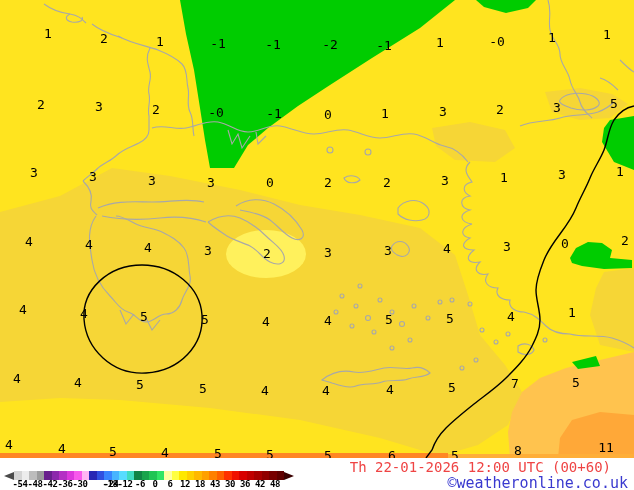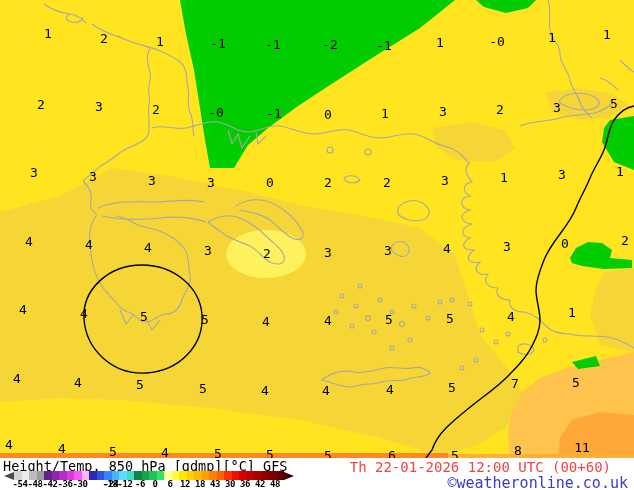--- a/index.html
+++ b/index.html
@@ -175,26 +175,25 @@
         <span class="tv" style="left: 9px; top: 444px;">4</span>
         <span class="tv" style="left: 62px; top: 448px;">4</span>
         <span class="tv" style="left: 113px; top: 451px;">5</span>
         <span class="tv" style="left: 165px; top: 452px;">4</span>
         <span class="tv" style="left: 218px; top: 453px;">5</span>
         <span class="tv" style="left: 270px; top: 454px;">5</span>
         <span class="tv" style="left: 328px; top: 455px;">5</span>
         <span class="tv" style="left: 392px; top: 455px;">6</span>
         <span class="tv" style="left: 455px; top: 455px;">5</span>
         <span class="tv" style="left: 518px; top: 450px;">8</span>
-        <span class="tv" style="left: 582px; top: 447px;">11</span>
+        <span class="tv" style="left: 606px; top: 447px;">11</span>
       </div>
   </div>
 
   <div class="footer">
-    <div class="title">Height/Temp. 850 hPa [gdmp][°C] GFS</div>
     <div class="scalebar">
       <span class="arrowL"></span>
       <span style="display:flex;">
           <span class="seg" style="background: rgb(212, 212, 212);"></span>
           <span class="seg" style="background: rgb(236, 236, 236);"></span>
           <span class="seg" style="background: rgb(188, 188, 188);"></span>
           <span class="seg" style="background: rgb(156, 156, 156);"></span>
           <span class="seg" style="background: rgb(104, 32, 140);"></span>
           <span class="seg" style="background: rgb(140, 40, 172);"></span>
           <span class="seg" style="background: rgb(180, 48, 196);"></span>

